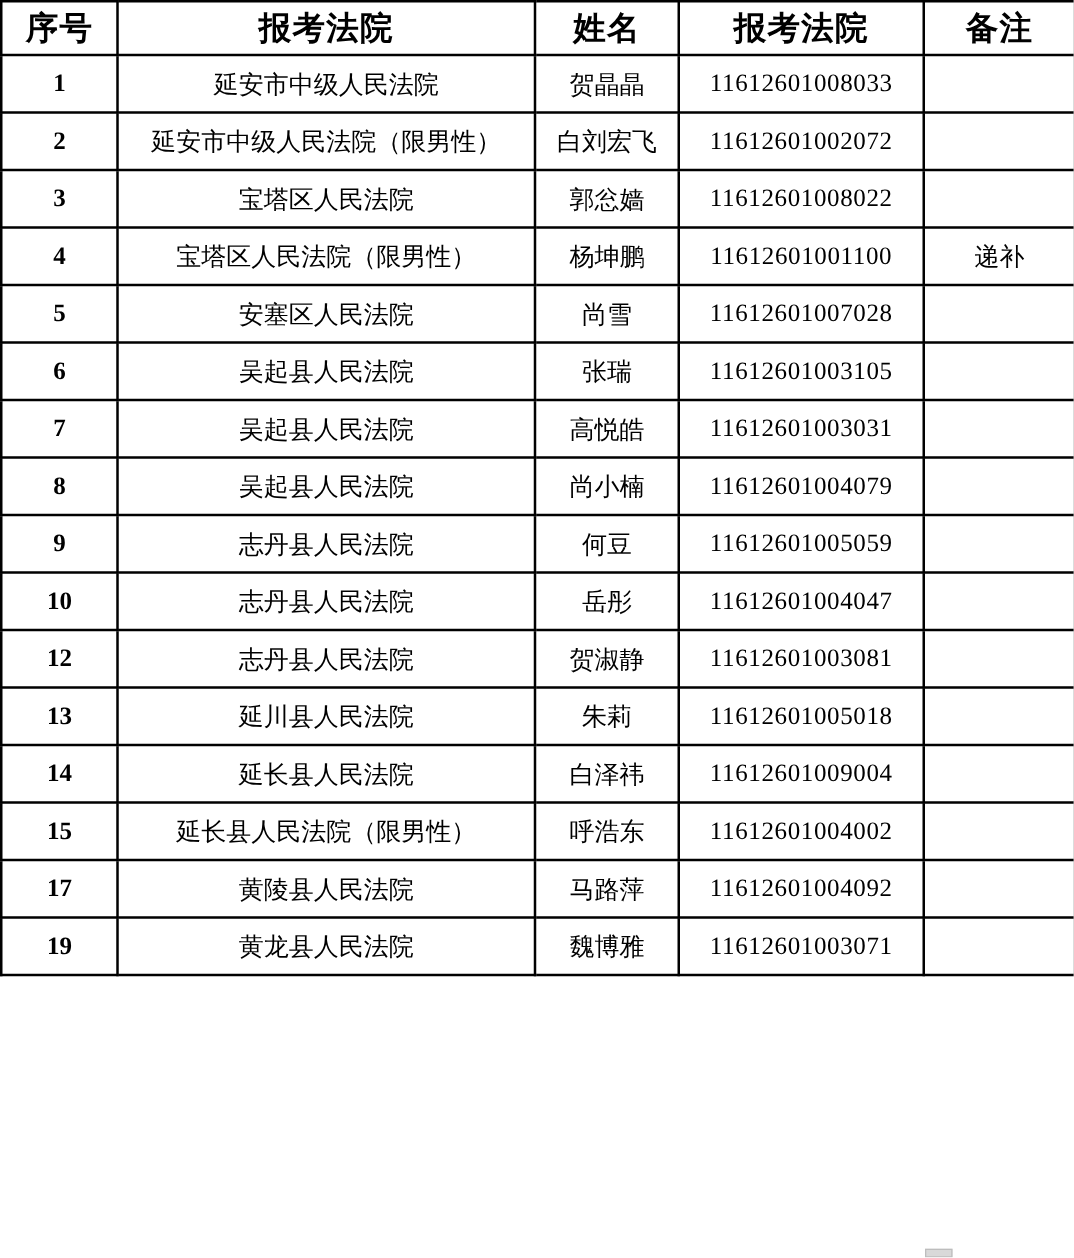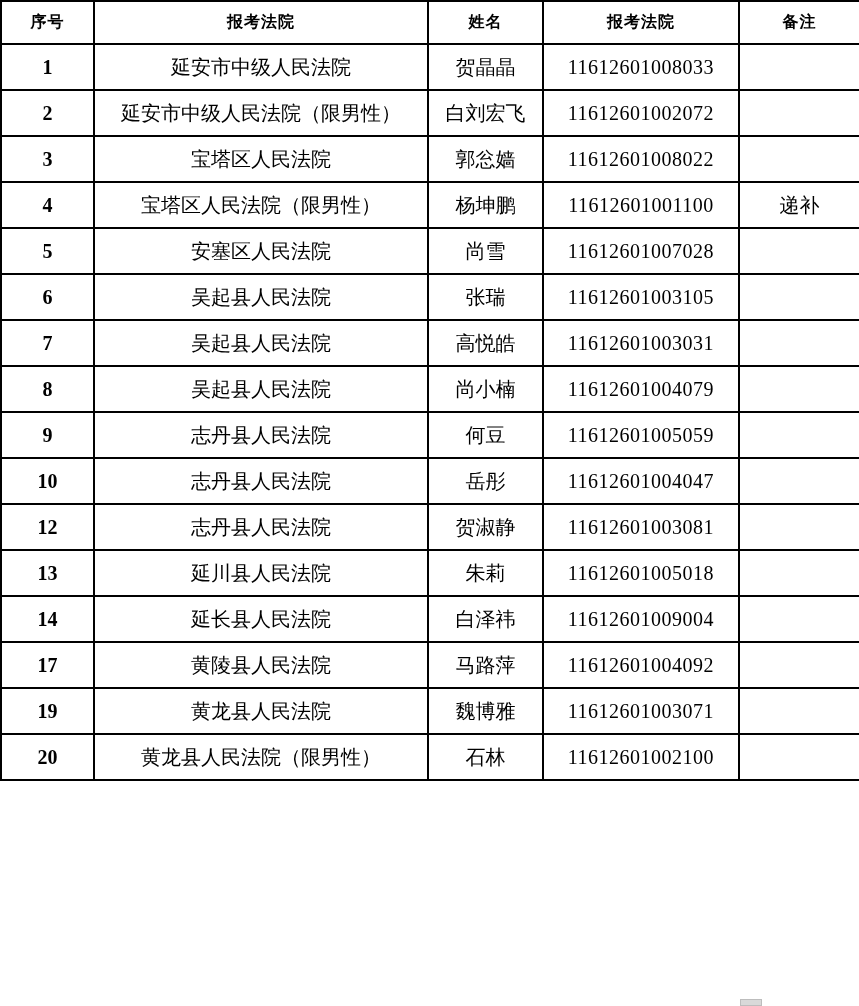--- a/index.html
+++ b/index.html
@@ -32,21 +32,21 @@
   table.roster td {
     border: 2px solid #000000;
     text-align: center;
     vertical-align: middle;
     padding: 0 2px;
     overflow: hidden;
     white-space: nowrap;
   }
   table.roster thead th {
     height: 41px;
-    font-size: 16px;
+    font-size: 26px;
     font-weight: bold;
     letter-spacing: 1px;
   }
   table.roster tbody td {
     height: 44px;
     font-size: 20px;
   }
   td.seq {
     font-weight: bold;
     font-size: 20px;
@@ -175,38 +175,38 @@
       <td class="note"></td>
     </tr>
         <tr>
       <td class="seq">14</td>
       <td class="court">延长县人民法院</td>
       <td class="name">白泽祎</td>
       <td class="ticket">11612601009004</td>
       <td class="note"></td>
     </tr>
         <tr>
+      <td class="seq">15</td>
+      <td class="court">延长县人民法院（限男性）</td>
+      <td class="name">呼浩东</td>
+      <td class="ticket">11612601004002</td>
+      <td class="note"></td>
+    </tr>
+        <tr>
       <td class="seq">17</td>
       <td class="court">黄陵县人民法院</td>
       <td class="name">马路萍</td>
       <td class="ticket">11612601004092</td>
       <td class="note"></td>
     </tr>
         <tr>
       <td class="seq">19</td>
       <td class="court">黄龙县人民法院</td>
       <td class="name">魏博雅</td>
       <td class="ticket">11612601003071</td>
       <td class="note"></td>
     </tr>
-        <tr>
-      <td class="seq">20</td>
-      <td class="court">黄龙县人民法院（限男性）</td>
-      <td class="name">石林</td>
-      <td class="ticket">11612601002100</td>
-      <td class="note"></td>
-    </tr>
       </tbody>
   </table>
 
   <div class="scroll-artifact"></div>
 
 </div>
 
 </body></html>

